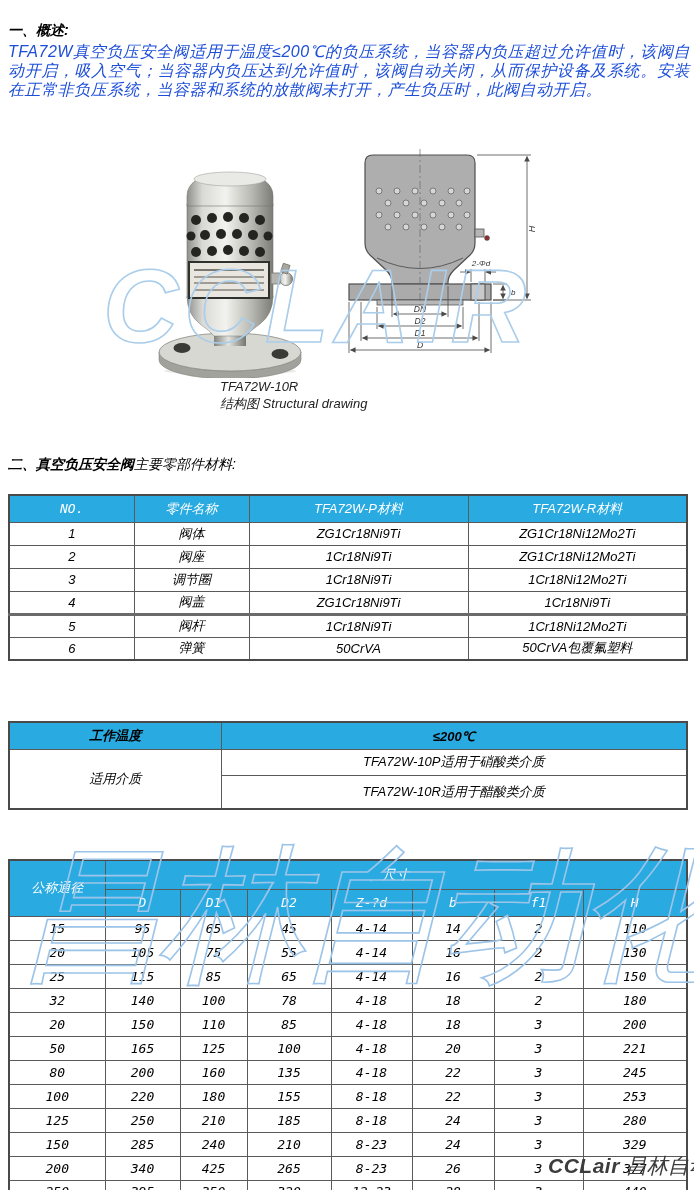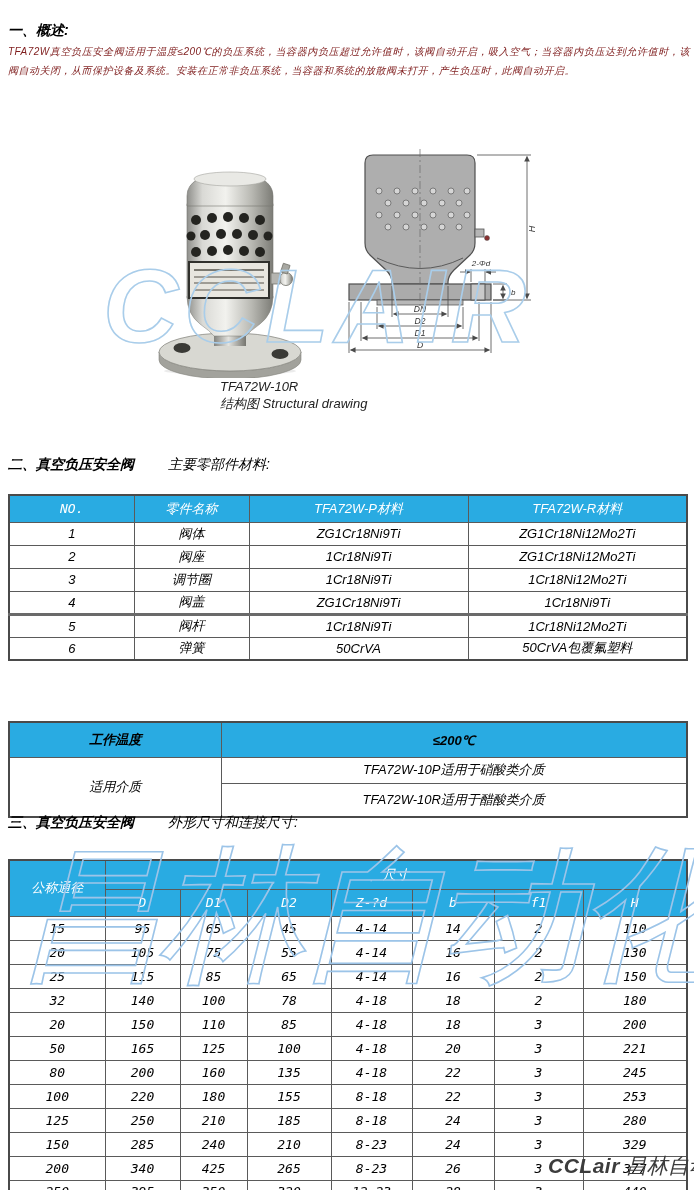--- a/index.html
+++ b/index.html
@@ -6,23 +6,23 @@
   html,body { background:#fff; }
   body { font-family: "Liberation Sans", sans-serif; color:#000; }
   #page {
     position: relative; width: 694px; height: 1190px;
     background: #fff; overflow: hidden; margin: 16px auto; font-style: italic;
   }
   .abs { position: absolute; }
 
   
   .sec-heading { font-size: 14px; font-weight: bold; color:#000; }
-  .sec-heading .rest { font-weight: normal; padding-left: 34px; }
+  .sec-heading .rest { font-weight: normal; }
   .overview-text {
-    font-size: 10px; line-height: 19px; text-align: justify; color:#7f1d1d;
+    font-size: 16px; line-height: 19px; text-align: justify; color:#1d4ed8;
     letter-spacing: .5px;
   }
 
   
   .fig-caption { font-size: 13px; color:#222; text-align: left; line-height: 17px; }
 
   
   table { border-collapse: collapse; table-layout: fixed; }
   th, td {
     border: 1px solid #5a5a5a; text-align: center; vertical-align: middle;
@@ -268,37 +268,34 @@
         </tr>
       </tbody>
   </table>
 
   <table class="abs outer-border" style="left:8px; top:705px; width:678px;">
     <colgroup>
         <col style="width:212px">
         <col style="width:466px">
       </colgroup>
     <tbody>
-        <tr style="height:35px; background:#29abe2;">
+        <tr style="height:27px; background:#29abe2;">
       <th>工作温度</th>
       <th>≤200℃</th>
     </tr>
     <tr style="height:26px;">
       <td rowspan="2">适用介质</td>
       <td>TFA72W-10P适用于硝酸类介质</td>
     </tr>
     <tr style="height:34px;">
       <td>TFA72W-10R适用于醋酸类介质</td>
     </tr>
   </tbody>
     </table>
 
-  <div class="abs sec-heading" style="left:8px; top:798px;">
-    <span>三、真空负压安全阀</span><span class="rest">外形尺寸和连接尺寸:</span>
-  </div>
 
   <table class="abs outer-border" style="left:8px; top:843px; width:678px;">
     <colgroup>
       <col style="width:96px">
         <col style="width:75px">
         <col style="width:67px">
         <col style="width:84px">
       <col style="width:81px">
         <col style="width:82px">
         <col style="width:89px">

